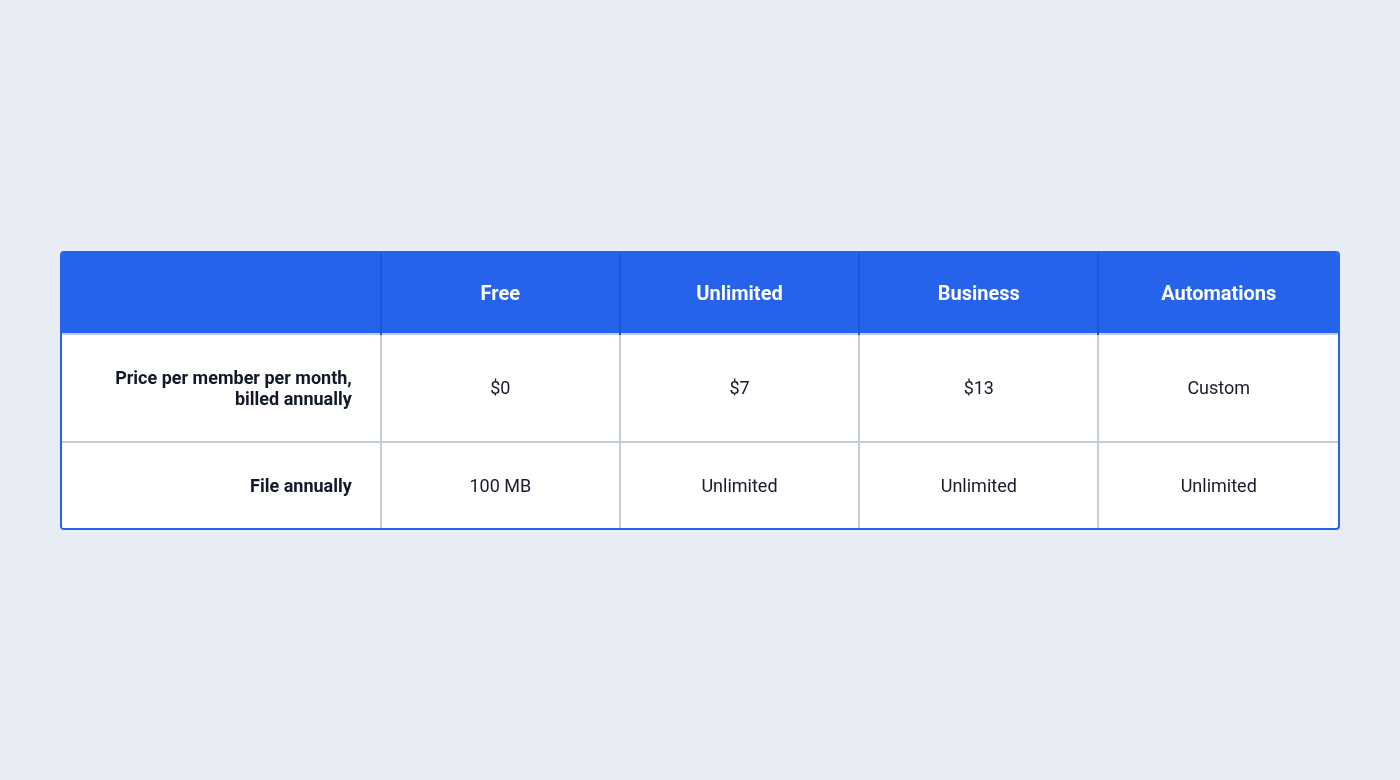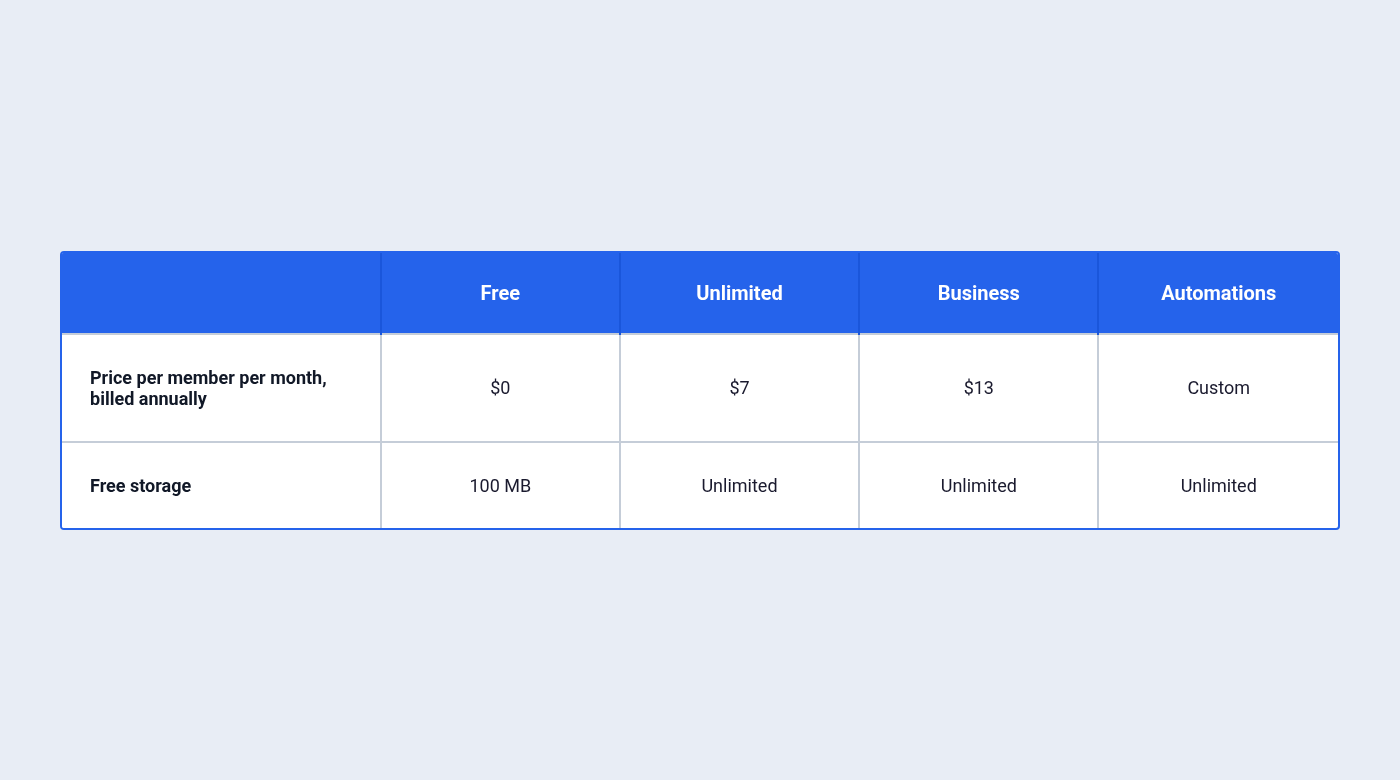--- a/index.html
+++ b/index.html
@@ -64,21 +64,21 @@
       color: #1a1a2e;
       border-right: 2px solid #c5cdd8;
     }
 
     tbody td:last-child {
       border-right: none;
       border-radius: 23px;
     }
 
     tbody td:first-child {
-      text-align: left;
+      text-align: right;
       font-weight: 700;
       font-size: 18px;
       color: #111827;
       background-color: #fff;
     }
 
     .col-label {
       width: 320px;
     }
 
@@ -102,21 +102,21 @@
     </thead>
     <tbody>
       <tr>
         <td class="col-label">Price per member per month, billed annually</td>
         <td class="col-plan">$0</td>
         <td class="col-plan">$7</td>
         <td class="col-plan">$13</td>
         <td class="col-plan">Custom</td>
       </tr>
       <tr>
-        <td class="col-label">Free storage</td>
+        <td class="col-label">File annually</td>
         <td class="col-plan">100 MB</td>
         <td class="col-plan">Unlimited</td>
         <td class="col-plan">Unlimited</td>
         <td class="col-plan">Unlimited</td>
       </tr>
     </tbody>
   </table>
 </div>
 
 </body></html>

